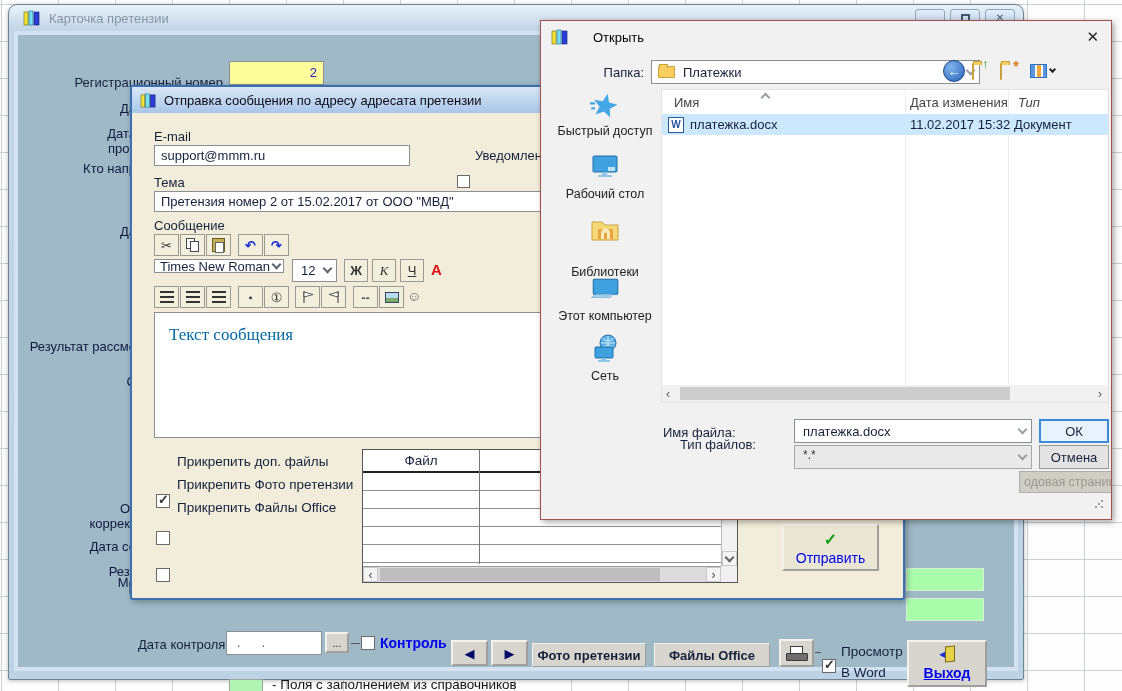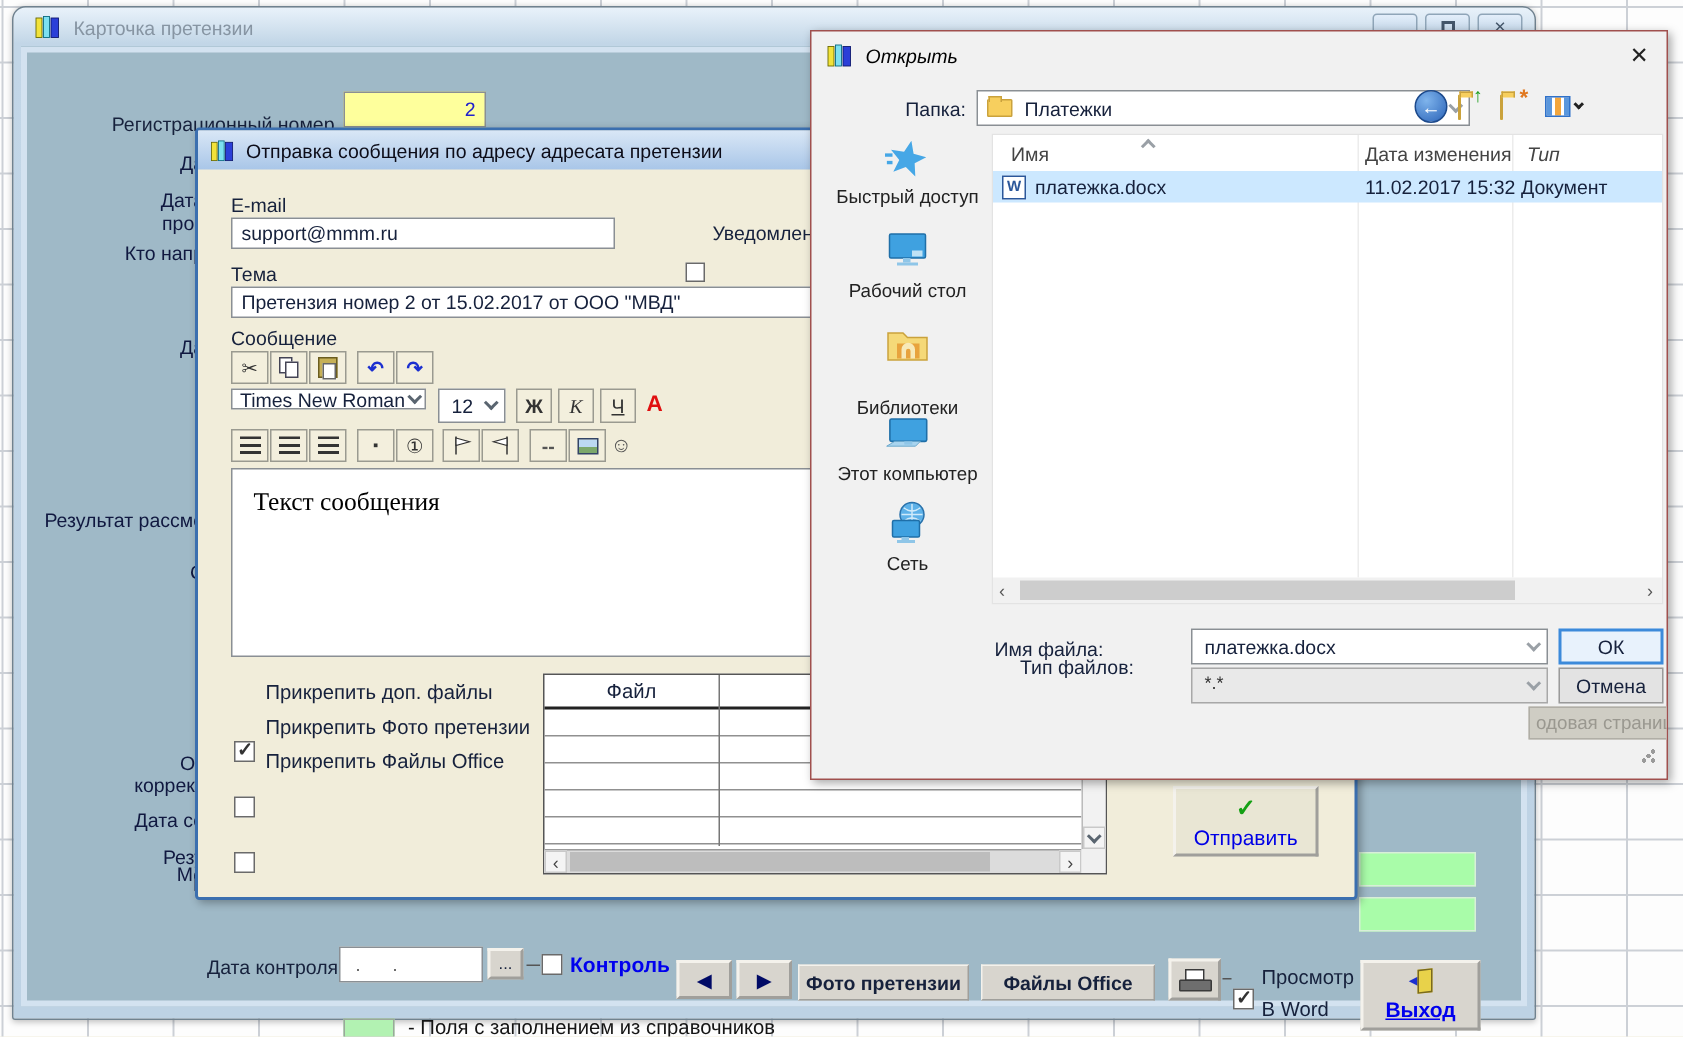--- a/index.html
+++ b/index.html
@@ -266,21 +266,21 @@
   </div>
   <div class="tb-btn" style="left:221px; top:199px; font-weight:bold; color:#555;">
       <span>--</span>
     </div>
   <div class="tb-btn" style="left:247px; top:199px;">
       <span class="ic-img"></span>
     </div>
   <div class="abs" style="left:275px; top:201px; color:#555; font-size:14px;"><span>☺</span></div>
 
   <div class="abs" style="left:22px; top:225px; width:572px; height:126px; background:#fff; border:1px solid #8a8f94; padding:12px 0 0 14px;">
-    <span style="font-family:'Liberation Serif',serif; font-size:17px; color:#000000;">Текст сообщения</span>
+    <span style="font-family:'Liberation Serif',serif; font-size:17px; color:#0369a1;">Текст сообщения</span>
   </div>
 
   <div class="abs cb checked" style="left:24px; top:368px;"></div>
   <div class="abs" style="left:45px; top:367px; font-size:13.5px;">Прикрепить доп. файлы</div>
   <div class="abs cb" style="left:24px; top:391px;"></div>
   <div class="abs" style="left:45px; top:390px; font-size:13.5px;">Прикрепить Фото претензии</div>
   <div class="abs cb" style="left:24px; top:414px;"></div>
   <div class="abs" style="left:45px; top:413px; font-size:13.5px;">Прикрепить Файлы Office</div>
 
   <div class="md-table" style="left:230px; top:362px; width:376px; height:134px;">
@@ -310,21 +310,21 @@
     <div class="abs" style="right:0; bottom:0; width:16px; height:16px; background:#f0f0f0;"></div>
   </div>
 
   <div class="abs btn3d" style="left:650px; top:437px; width:97px; height:47px; flex-direction:column; background:#e9e6d4; gap:1px;">
     <span style="color:#14a014; font-weight:bold; font-size:16px;">✓</span>
     <span style="color:#0000e6; font-size:14px;">Отправить</span>
   </div>
 </div>
 
 <div id="open-dialog" class="abs">
-  <div class="abs" style="left:10px; top:8px; display:flex; gap:8px; align-items:center;font-style:italic;">
+  <div class="abs" style="left:10px; top:8px; display:flex; gap:24px; align-items:center;">
     <svg width="18" height="16" viewBox="0 0 18 16">
         <rect x="1" y="2" width="4" height="13" fill="#f2e23a" stroke="#6b6b00" stroke-width="0.6"></rect>
         <rect x="6" y="1" width="4" height="14" fill="#7de0f0" stroke="#0a6a80" stroke-width="0.6"></rect>
         <rect x="11" y="2" width="5" height="13" fill="#2b3fd8" stroke="#101a70" stroke-width="0.6"></rect>
       </svg>
     <span id="od-title">Открыть</span>
   </div>
   <div class="abs" style="right:12px; top:7px; font-size:15px; color:#222;"><span>✕</span></div>
 
   <div class="abs" style="left:55px; top:44px; width:48px; text-align:right;">Папка:</div>

